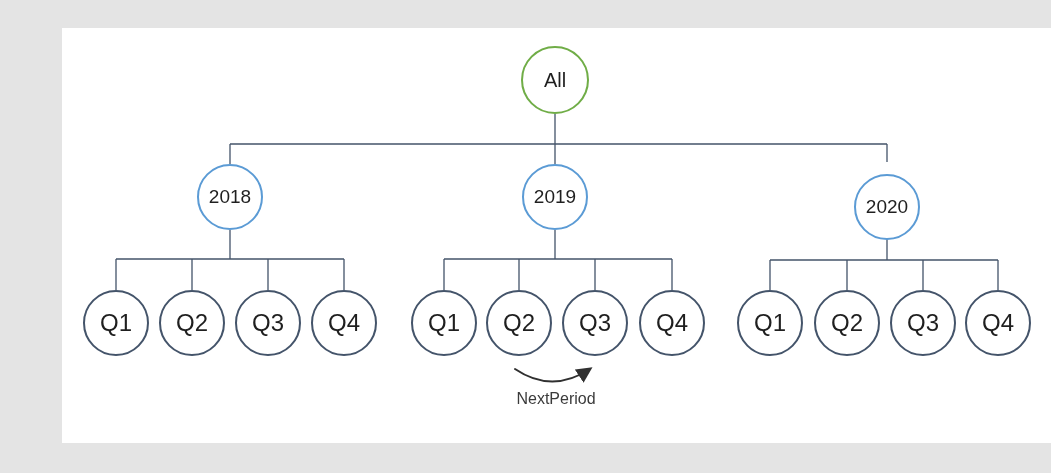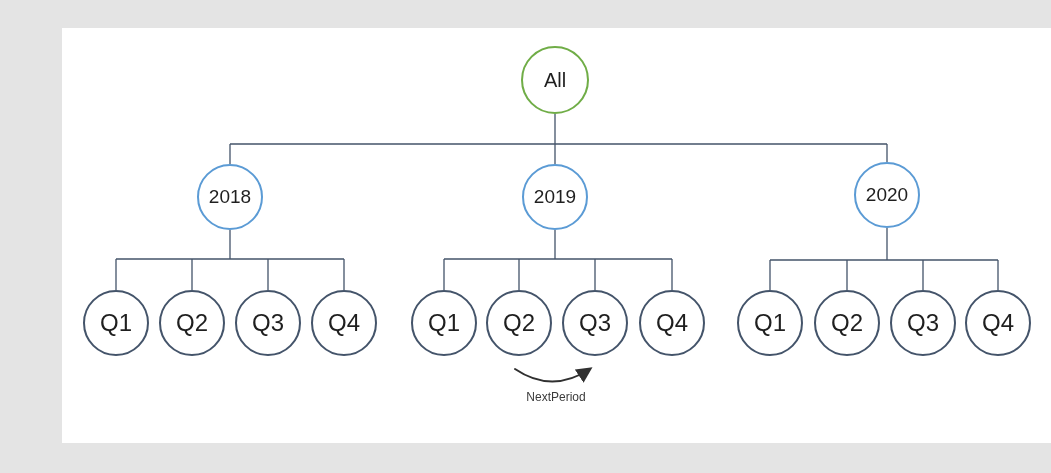--- a/index.html
+++ b/index.html
@@ -70,21 +70,21 @@
 
   .node.quarter {
     width: 66px; height: 66px;
     border: 2px solid var(--quarter_stroke, #44546a);
     font-size: 24px;
   }
 
   .annotation-label {
     position: absolute;
     transform: translateX(-50%);
-    font-size: 12px;
+    font-size: 16px;
     color: var(--annotation, #3b3b3b);
     white-space: nowrap;
   }
 </style>
 </head>
 <body>
 
 <div class="stage">
   <div class="panel">
 
@@ -109,21 +109,21 @@
     <div class="node root" style="left:459px; top:18px;">
       <span>All</span>
     </div>
 
     <div class="node year" style="left:135px; top:136px;">
       <span>2018</span>
     </div>
     <div class="node year" style="left:460px; top:136px;">
       <span>2019</span>
     </div>
-    <div class="node year" style="left:792px; top:134px;">
+    <div class="node year" style="left:792px; top:146px;">
       <span>2020</span>
     </div>
 
     <div class="node quarter" style="left:21px; top:262px;">
       <span>Q1</span>
     </div>
     <div class="node quarter" style="left:97px; top:262px;">
       <span>Q2</span>
     </div>
     <div class="node quarter" style="left:173px; top:262px;">

